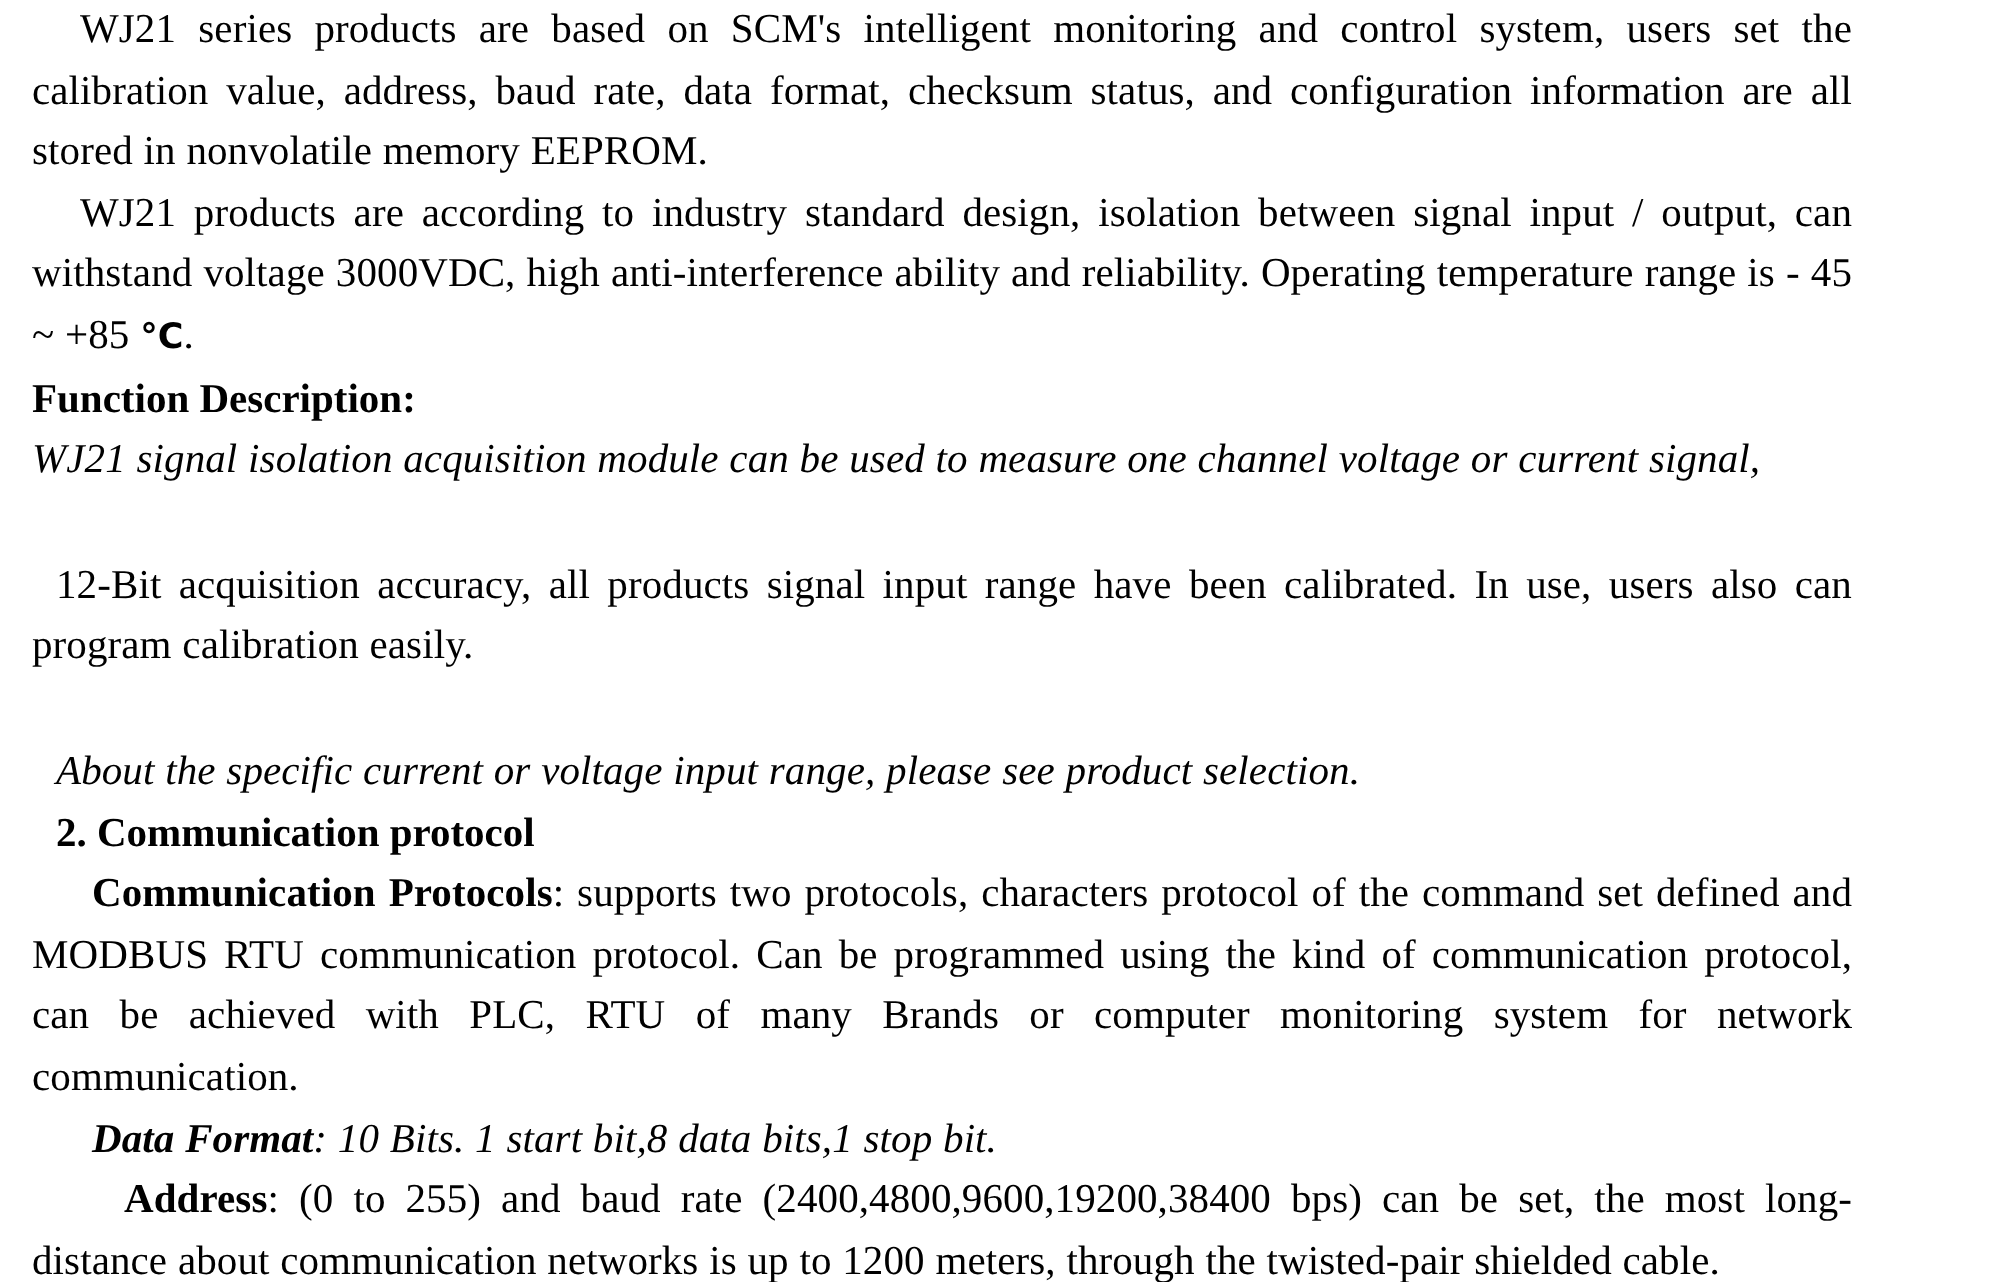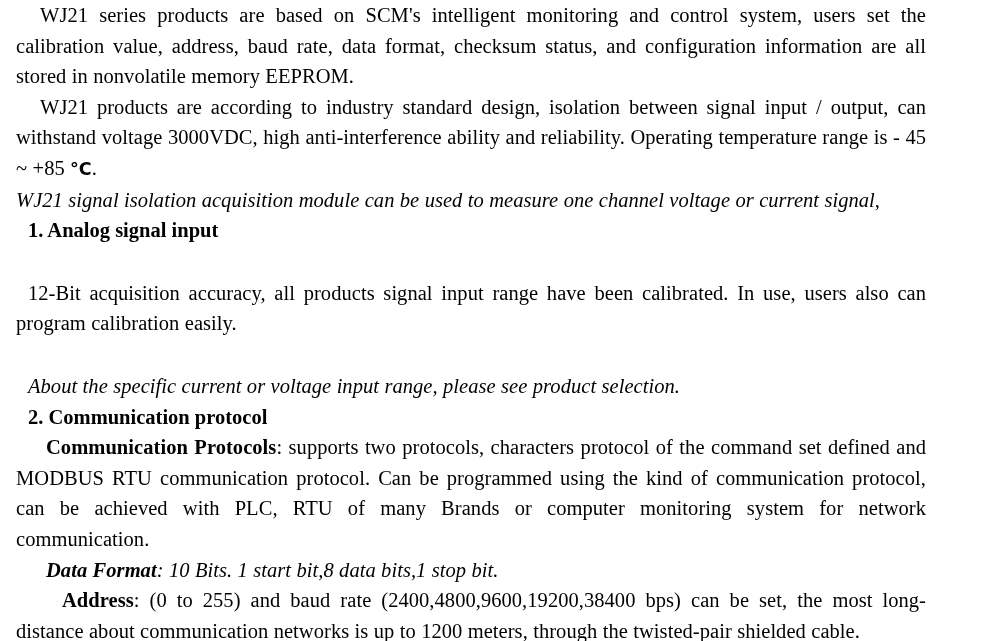--- a/index.html
+++ b/index.html
@@ -72,24 +72,24 @@
 </head>
 <body>
 
 <div id="doc">
   <div class="block">
 
     <p class="para indent-para"><span>WJ21 series products are based on SCM's intelligent monitoring and control system, users set the calibration value, address, baud rate, data format, checksum status, and configuration information are all stored in nonvolatile memory EEPROM.</span></p>
 
     <p class="para indent-para"><span>WJ21 products are according to industry standard design, isolation between signal input / output, can withstand voltage 3000VDC, high anti-interference ability and reliability. Operating temperature range is - 45 ~ +85 </span><span class="degc">°C</span><span>.</span></p>
 
+    <p class="heading">Function Description:</p>
 
     <p class="para nojust">WJ21 signal isolation acquisition module can be used to measure one channel voltage or current signal,</p>
 
-    <p class="heading indent-head">1. Analog signal input</p>
 
     <p class="para indent-head"><span>12-Bit acquisition accuracy, all products signal input range have been calibrated. In use, users also can program calibration easily.</span></p>
 
     <p class="para nojust indent-head">About the specific current or voltage input range, please see product selection.</p>
 
     <p class="heading indent-head">2. Communication protocol</p>
 
 
     <p class="para indent-sub"><span class="bold">Communication Protocols</span><span>: supports two protocols, characters protocol of the command set defined and MODBUS RTU communication protocol. Can be programmed using the kind of communication protocol, can be achieved with PLC, RTU of many Brands or computer monitoring system for network communication.</span></p>
 

